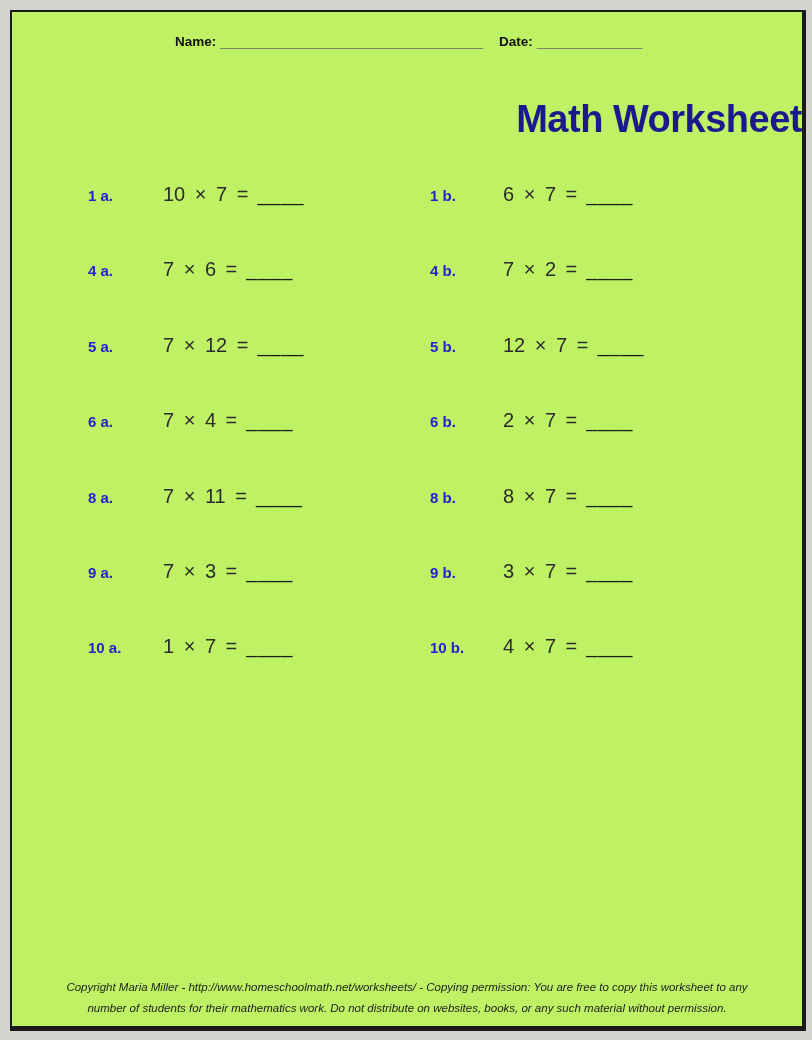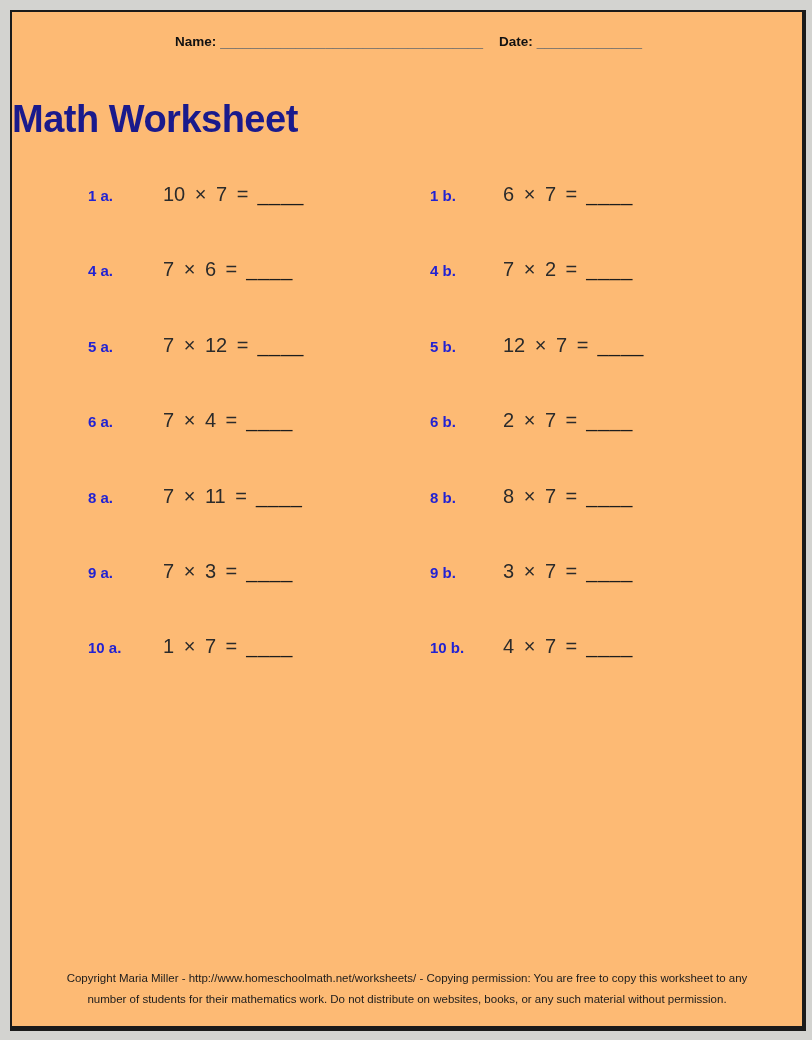--- a/index.html
+++ b/index.html
@@ -7,21 +7,21 @@
     width: 812px; height: 1040px;
     background: #d3d3d0;
     position: relative;
     font-family: "Liberation Sans", "DejaVu Sans", sans-serif;
     overflow: hidden;
   }
   .page {
     position: absolute;
     left: 10px; top: 10px;
     width: 790px; height: 1014px;
-    background: #fdba74;
+    background: #bef264;
     border: 2px solid #1a1a1a;
     border-right-width: 4px;
     border-bottom-width: 5px;
     box-sizing: content-box;
   }
   
   .header {
     position: absolute;
     left: 163px; top: 22px;
     white-space: nowrap;
@@ -33,21 +33,21 @@
     font-weight: normal;
     color: #6e6e6e;
     margin-left: 4px;
   }
   .hdr-label.date { margin-left: 16px; }
   
   .title {
     position: absolute;
     left: 0; right: 0; top: 86px;
     margin: 0;
-    text-align: left;
+    text-align: right;
     font-size: 38px;
     font-weight: bold;
     letter-spacing: -0.5px;
     color: #1a1a8c;
   }
   
   .grid {
     position: absolute;
     left: 0; top: 147px;
     width: 100%;
@@ -74,23 +74,24 @@
   .a-expr { left: 151px; text-align: right; }
   .b-expr { left: 491px; }
   .blank {
     margin-left: 9px;
     color: #1d1d1d;
     letter-spacing: 0.5px;
   }
   
   .footer {
     position: absolute;
-    left: 0; right: 0; bottom: 16px;
+    left: 0; right: 0; bottom: 7px;
     text-align: center;
     font-size: 11.5px;
+    font-style: italic;
     color: #1c1c1c;
     line-height: 21px;
   }
 </style>
 </head>
 <body>
 
 <div class="page">
 
   <div class="header">

